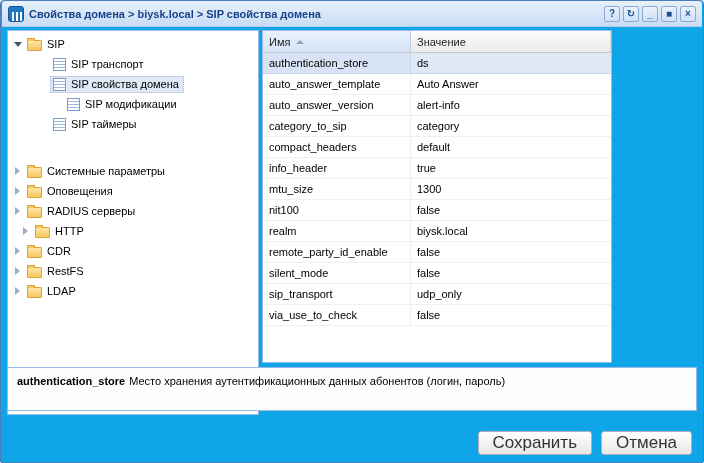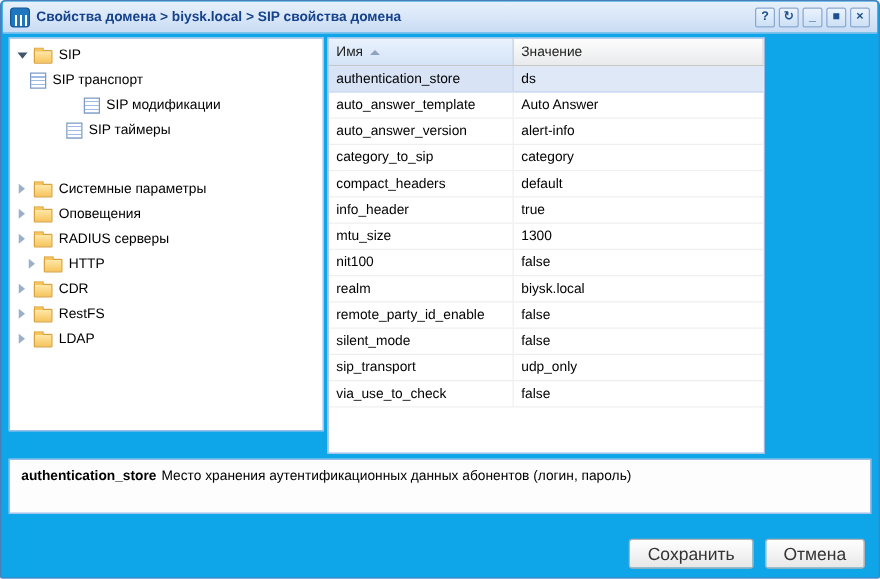--- a/index.html
+++ b/index.html
@@ -29,21 +29,21 @@
   .title { font-weight:bold; color:#15428b; white-space:nowrap; }
   .controls { margin-left:auto; display:flex; gap:3px; }
   .win-btn {
     width:16px; height:16px; display:inline-flex; align-items:center; justify-content:center;
     background:linear-gradient(#eaf3fe,#cde0f6); border:1px solid #8ca9d1; border-radius:2px;
     color:#1c4f8f; font-size:10px; font-weight:bold; line-height:14px; cursor:pointer;
   }
 
   
   .tree-panel {
-    position:absolute; left:6px; top:29px; width:252px; height:315px;
+    position:absolute; left:6px; top:29px; width:252px; height:385px;
     background:#fff; border:1px solid #99bbe8; overflow:hidden; padding-top:3px;
   }
   .tree-row { display:flex; align-items:center; height:20px; cursor:pointer; }
   .tw { width:13px; display:inline-flex; justify-content:center; align-items:center; flex:none; }
   .tw.expanded::before { content:''; width:0; height:0;
     border-left:4px solid transparent; border-right:4px solid transparent; border-top:5px solid #41566d; }
   .tw.collapsed::before { content:''; width:0; height:0;
     border-top:4px solid transparent; border-bottom:4px solid transparent; border-left:5px solid #9ab0c9; }
   .node-body { display:inline-flex; align-items:center; gap:5px; padding:1px 4px 1px 2px; border:1px solid transparent; }
   .node-body.selected { background:#dfe8f6; border:1px dotted #a3bae9; }
@@ -87,21 +87,21 @@
   .desc-panel {
     position:absolute; left:6px; top:366px; right:6px; height:44px;
     background:#fdfdfe; border:1px solid #99bbe8; padding:6px 9px; line-height:14px;
   }
   .term { font-weight:bold; margin-right:4px; }
 
   
   .footer { position:absolute; right:11px; bottom:7px; display:flex; gap:9px; }
   .btn {
     height:24px; min-width:76px; padding:0 14px;
-    font-family:inherit; font-size:14px; color:#333;
+    font-family:inherit; font-size:17px; color:#333;
     background:linear-gradient(#ffffff,#e7e7e7); border:1px solid #aeb2b6; border-radius:3px;
     cursor:pointer;
   }
 </style>
 </head>
 <body>
 
 <div class="window">
 
   <div class="titlebar">
@@ -117,25 +117,32 @@
   </div>
 
   <div class="tree-panel" id="tree-panel">
       <div class="tree-row" style="padding-left: 3px;">
         <span class="tw expanded"></span>
         <span class="node-body">
           <span class="folder-icon"></span>
           <span class="tree-label">SIP</span>
         </span>
       </div>
-      <div class="tree-row" style="">
+      <div class="tree-row" style="padding-left: 29px;">
         <span class="tw"></span>
         <span class="node-body">
           <span class="leaf-icon"></span>
           <span class="tree-label">SIP транспорт</span>
+        </span>
+      </div>
+      <div class="tree-row" style="padding-left: 29px;">
+        <span class="tw"></span>
+        <span class="node-body selected">
+          <span class="leaf-icon"></span>
+          <span class="tree-label">SIP свойства домена</span>
         </span>
       </div>
       <div class="tree-row" style="padding-left: 43px;">
         <span class="tw"></span>
         <span class="node-body">
           <span class="leaf-icon"></span>
           <span class="tree-label">SIP модификации</span>
         </span>
       </div>
       <div class="tree-row" style="padding-left: 29px;">

